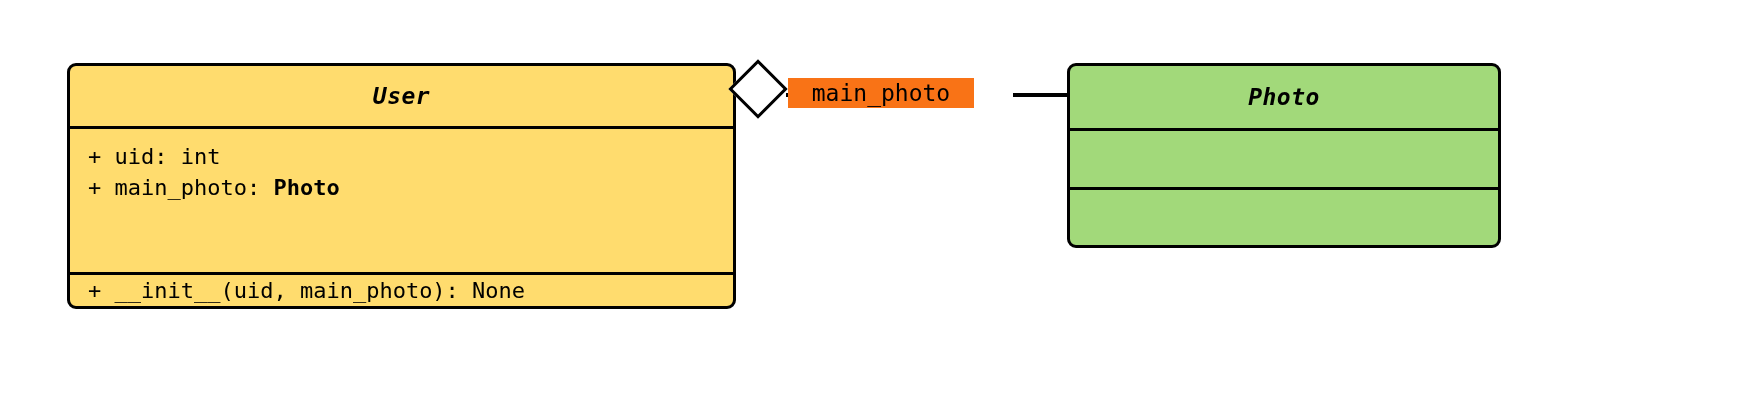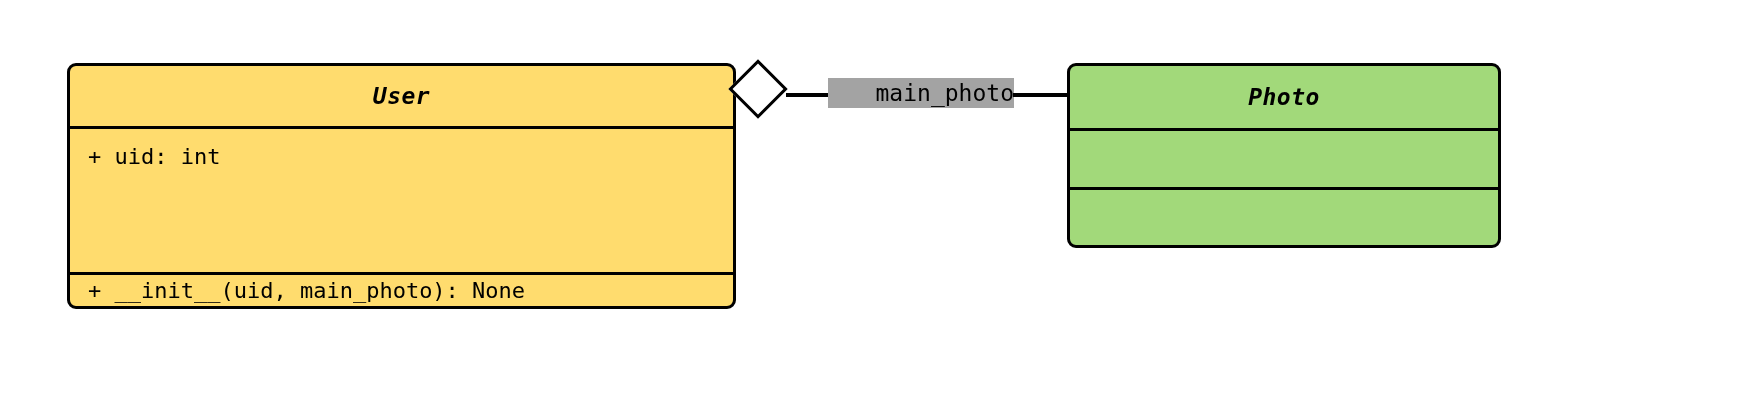--- a/index.html
+++ b/index.html
@@ -113,42 +113,43 @@
     width: 36px;
     height: 36px;
     background: #ffffff;
     border: 3px solid #000000;
     transform: rotate(45deg);
     box-sizing: content-box;
   }
 
   .assoc-label {
     position: absolute;
-    left: 828px;
+    left: 788px;
     top: 78px;
     width: 186px;
-    text-align: right;
+    text-align: center;
     font-size: 23px;
     line-height: 30px;
     color: #000000;
     white-space: pre;
-    background: #a3a3a3;
+    background: #f97316;
   }
 </style>
 </head>
 <body>
 
 <div class="canvas">
 
   <div class="uml-class" id="user-class">
 
     <div class="compartment c-title class-title">User</div>
 
     <div class="compartment c-attrs members">
       <div class="member-line">+ uid: int</div>
+      <div class="member-line"><span>+ main_photo: </span><b>Photo</b></div>
     </div>
 
     <div class="compartment c-methods methods">
       <div class="member-line">+ __init__(uid, main_photo): None</div>
     </div>
 
   </div>
 
   <div class="diamond"></div>
 

